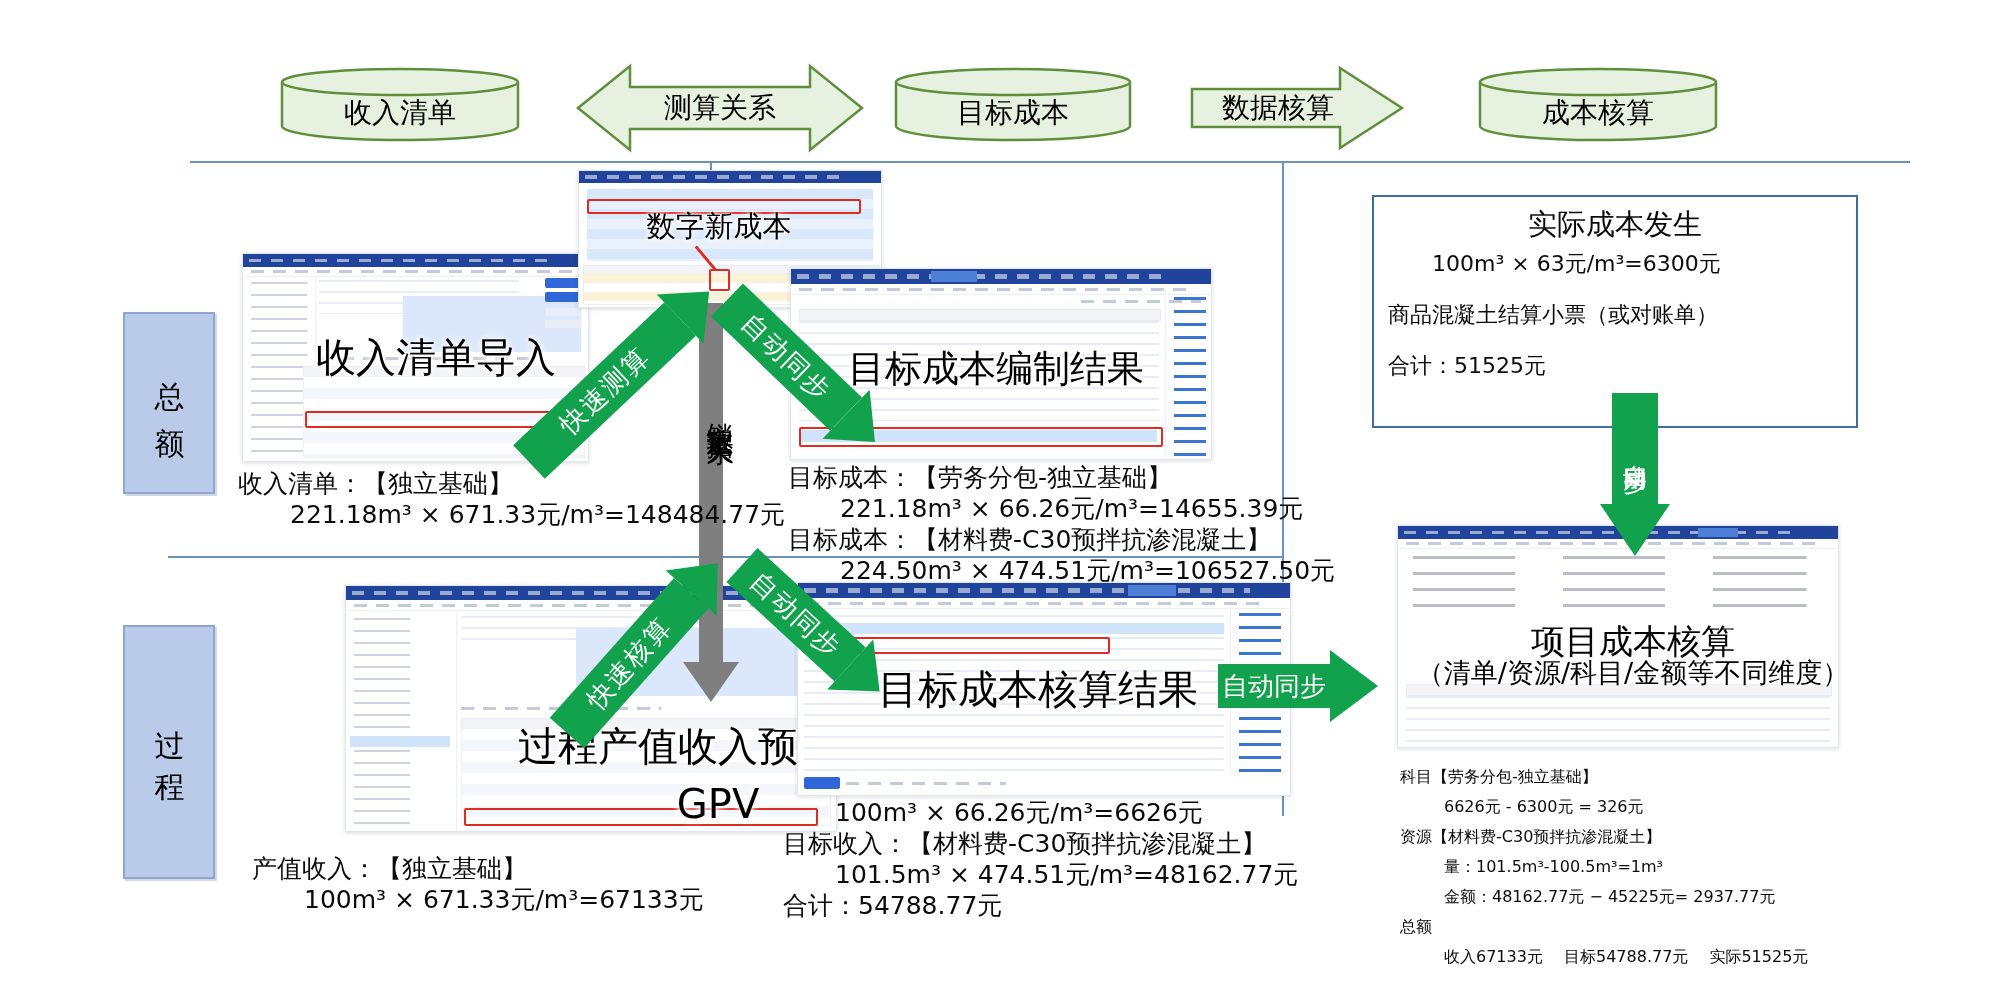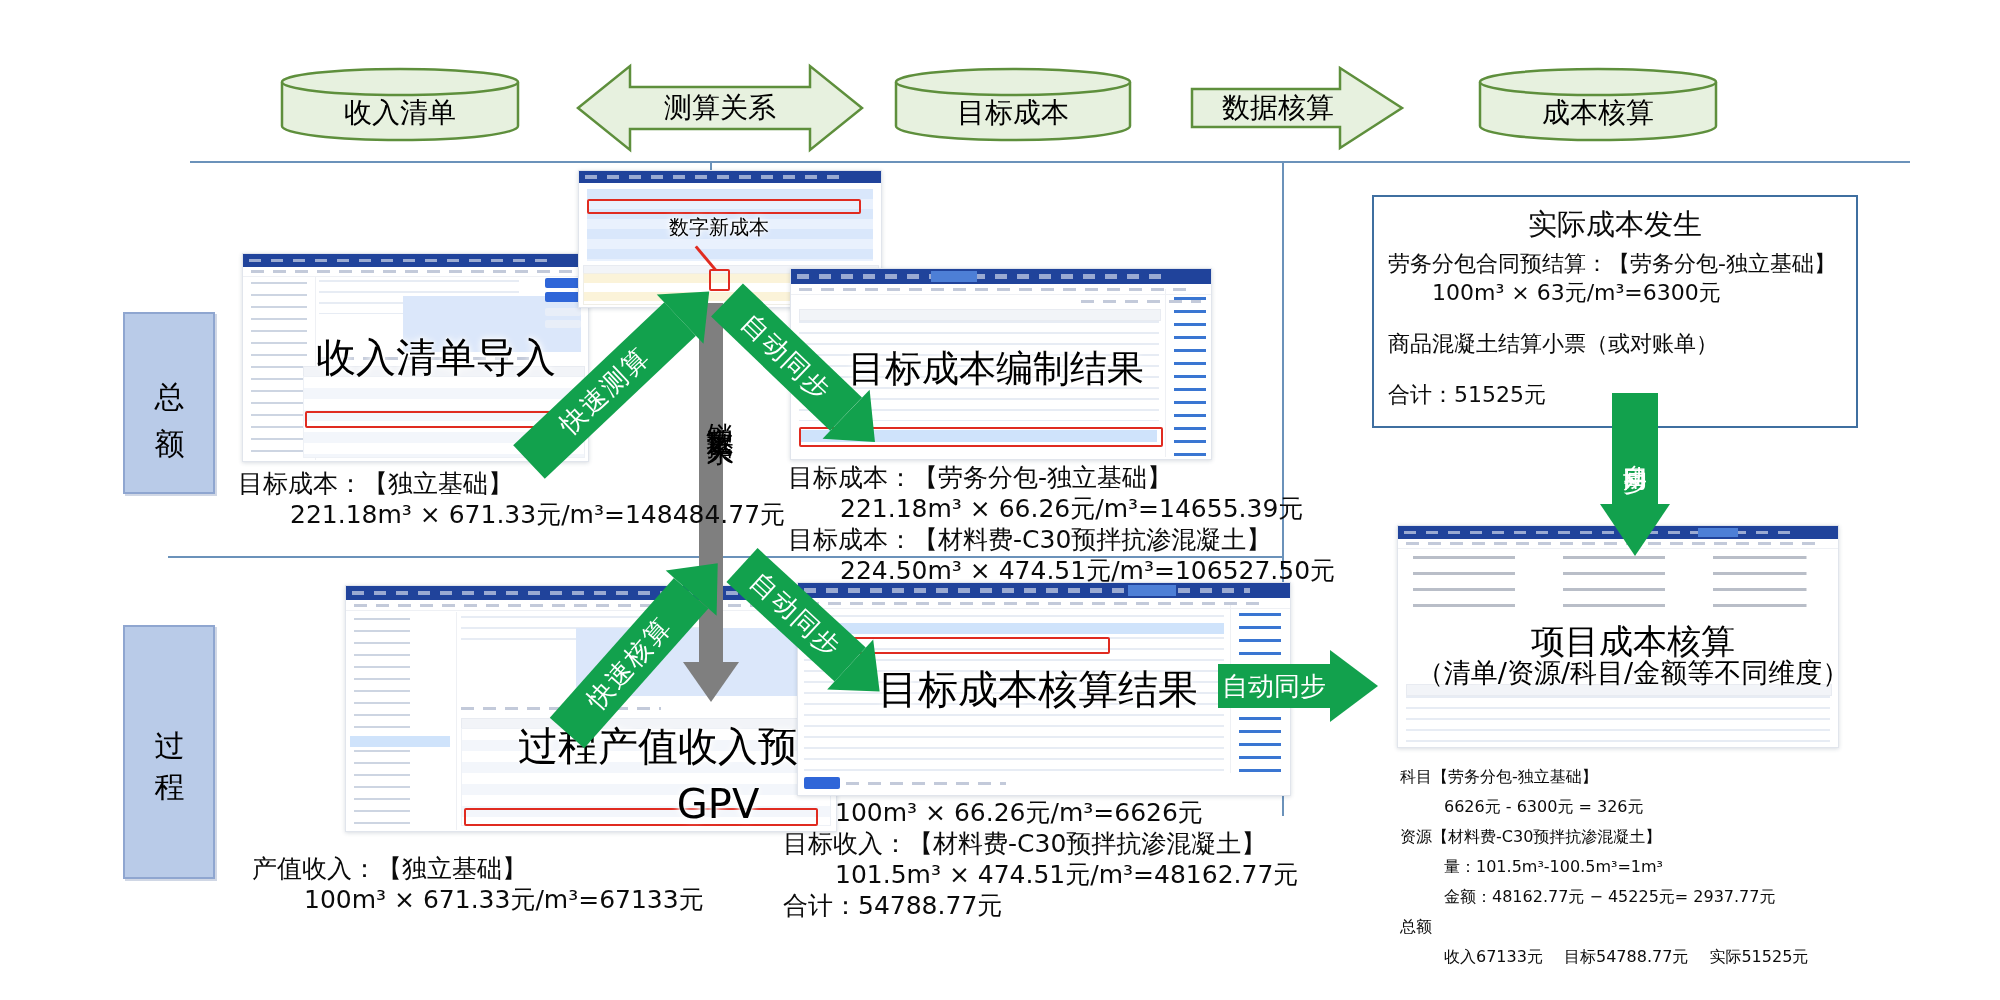--- a/index.html
+++ b/index.html
@@ -161,21 +161,21 @@
   </div>
 
   <div class="shot" style="left:578px;top:170px;width:302px;height:136px;">
     <div class="sbar" style="height:12px;"></div>
     <div class="abs bluestripes" style="left:8px;top:18px;width:286px;height:72px;"></div>
     <div class="abs redbox" style="left:8px;top:28px;width:270px;height:11px;"></div>
     <div class="abs hdrrow" style="left:4px;top:94px;width:294px;height:8px;"></div>
     <div class="abs yellowrows" style="left:4px;top:102px;width:294px;height:30px;"></div>
     <div class="redline" style="left:117px;top:74px;width:31px;transform:rotate(50deg);"></div>
     <div class="abs redbox" style="left:130px;top:98px;width:17px;height:18px;"></div>
-    <div class="shotlabel" style="left:140px;top:56px;font-size:20px;">数字新成本</div>
+    <div class="shotlabel" style="left:140px;top:56px;font-size:29px;">数字新成本</div>
   </div>
 
   <div class="shot" style="left:790px;top:268px;width:420px;height:190px;">
     <div class="sbar" style="height:15px;"></div>
     <div class="tabactive" style="left:140px;top:2px;width:46px;height:11px;"></div>
     <div class="smenu" style="top:15px;height:10px;"></div>
     <div class="abs dashes-gray" style="left:290px;top:28px;width:120px;height:8px;"></div>
     <div class="abs hdrrow" style="left:8px;top:40px;width:360px;height:10px;"></div>
     <div class="abs thinrows" style="left:8px;top:52px;width:360px;height:100px;"></div>
     <div class="abs bluerow" style="left:10px;top:161px;width:356px;height:12px;"></div>
@@ -220,21 +220,20 @@
     <div class="abs bluerow" style="left:6px;top:40px;width:420px;height:11px;"></div>
     <div class="abs redbox" style="left:8px;top:54px;width:300px;height:13px;"></div>
     <div class="abs dashes-blue" style="left:432px;top:22px;width:60px;height:168px;"></div>
     <div class="abs bluebtn" style="left:6px;top:194px;width:36px;height:12px;"></div>
     <div class="abs dashes-gray" style="left:48px;top:196px;width:160px;height:8px;"></div>
     <div class="shotlabel" style="left:240px;top:106px;font-size:40px;">目标成本核算结果</div>
   </div>
 
   <div class="acbox">
     <div class="actitle">实际成本发生</div>
-    <div class="acline">劳务分包合同预结算：【劳务分包-独立基础】</div>
     <div class="acline ind2">100m³ × 63元/m³=6300元</div>
     <div class="acgap"></div>
     <div class="acline">商品混凝土结算小票（或对账单）</div>
     <div class="acgap"></div>
     <div class="acline">合计：51525元</div>
   </div>
 
   <div class="graybar"></div>
   <div class="grayhead"></div>
   <div class="graytext">锁定数据关系</div>
@@ -253,21 +252,21 @@
   </div>
   <div class="harrow">
     <span>自动同步</span>
   </div>
   <div class="varrow">
     <span class="vtext">自动同步</span>
   </div>
   <div class="varrowhead"></div>
 
   <div class="tblock" style="left:238px;top:468px;">
-    <div>目标成本：【独立基础】</div>
+    <div>收入清单：【独立基础】</div>
     <div class="ind">221.18m³ × 671.33元/m³=148484.77元</div>
   </div>
 
   <div class="tblock" style="left:788px;top:462px;">
     <div>目标成本：【劳务分包-独立基础】</div>
     <div class="ind">221.18m³ × 66.26元/m³=14655.39元</div>
     <div>目标成本：【材料费-C30预拌抗渗混凝土】</div>
     <div class="ind">224.50m³ × 474.51元/m³=106527.50元</div>
   </div>
 

